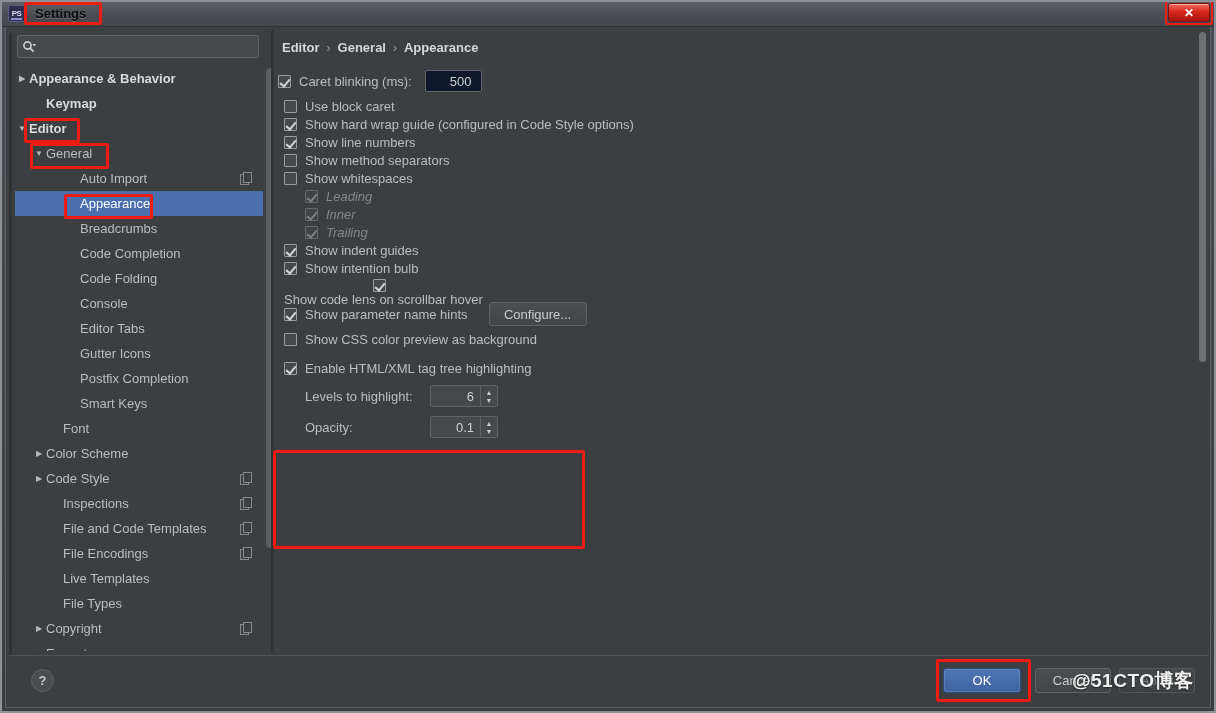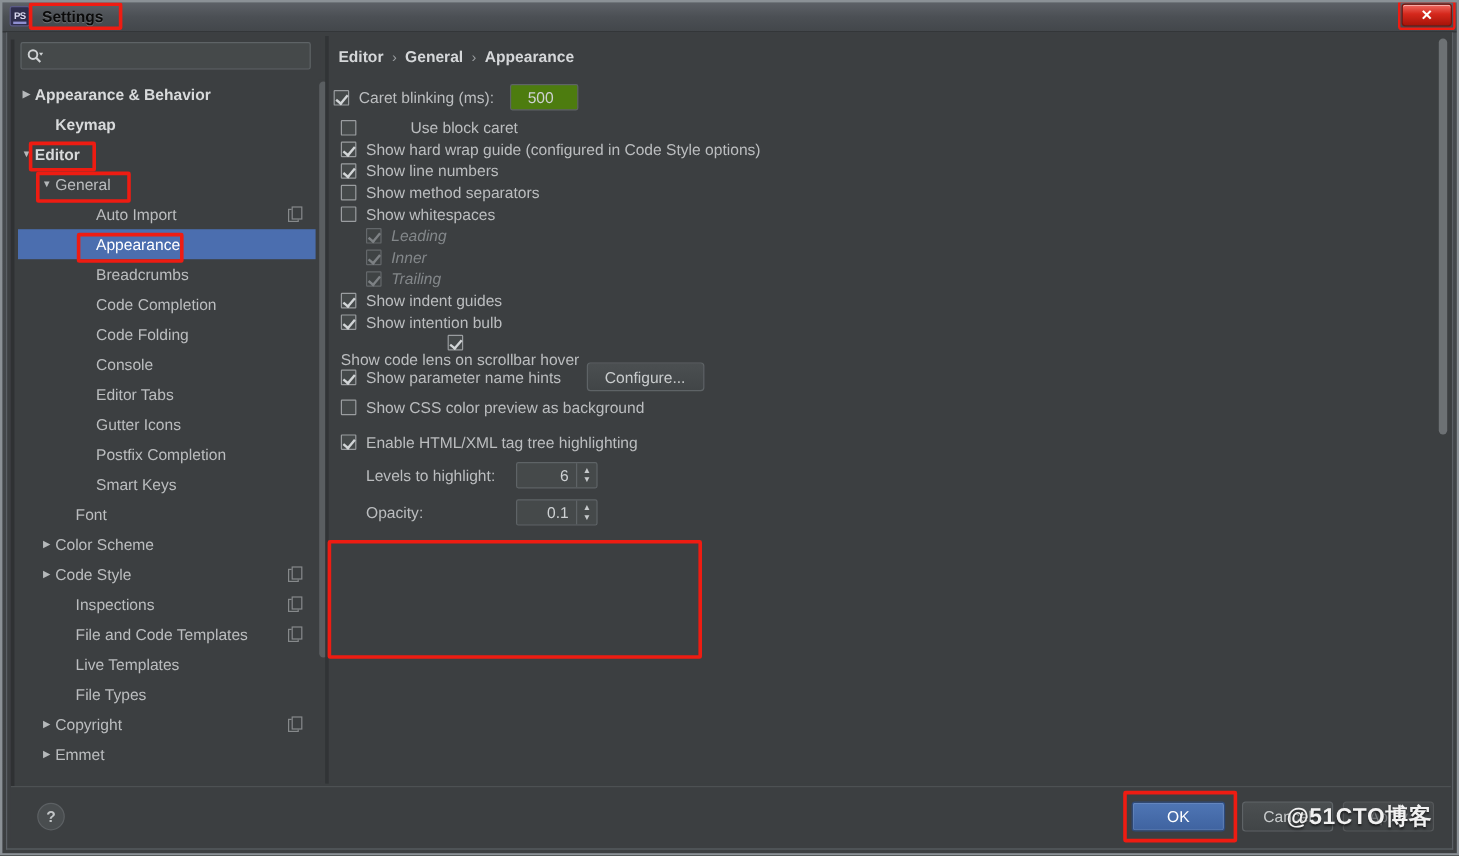--- a/index.html
+++ b/index.html
@@ -195,26 +195,26 @@
     border-width: 0 2px 2px 0;
     transform: rotate(40deg);
   }
   .cb.dim { border-color: #64686b; background: #3f4344; }
   .cb.dim.checked::after { border-color: #7d8184; }
   .olabel { font-size: 13px; color: #bbbdbf; white-space: nowrap; }
   .olabel.dim { color: #83878a; font-style: italic; }
 
   .textfield {
     width: 57px; height: 22px;
-    background: #4d7c0f;
+    background: #0f172a;
     border: 1px solid #5e6366;
     border-radius: 2px;
     color: #ced1d3; font-size: 13px;
     display: flex; align-items: center;
-    padding-left: 14px;
+    padding-left: 24px;
   }
   .spinner {
     width: 68px; height: 22px;
     background: #45494a;
     border: 1px solid #5e6366;
     border-radius: 2px;
     display: flex; align-items: center;
     position: relative;
   }
   .spinner .val {
@@ -447,20 +447,26 @@
           </div>
           <div class="tree-row">
             <div style="width: 34px; min-width: 34px;"></div>
             <div class="tw"></div>
             <span>File and Code Templates</span>
             <span class="copy-icon"></span>
           </div>
           <div class="tree-row">
             <div style="width: 34px; min-width: 34px;"></div>
             <div class="tw"></div>
+            <span>File Encodings</span>
+            <span class="copy-icon"></span>
+          </div>
+          <div class="tree-row">
+            <div style="width: 34px; min-width: 34px;"></div>
+            <div class="tw"></div>
             <span>Live Templates</span>
           </div>
           <div class="tree-row">
             <div style="width: 34px; min-width: 34px;"></div>
             <div class="tw"></div>
             <span>File Types</span>
           </div>
           <div class="tree-row">
             <div style="width: 17px; min-width: 17px;"></div>
             <div class="tw">▶</div>
@@ -490,21 +496,21 @@
         <span class="bc-sep">›</span>
         <span>Appearance</span>
       </div>
 
       <div class="opt" style="left:4px; top:40px;">
         <div class="cb checked"></div>
         <div class="olabel">Caret blinking (ms):</div>
         <div class="textfield" style="margin-left:13px;">500</div>
       </div>
 
-      <div class="opt" style="left:10px; top:69px;gap:37px;">
+      <div class="opt" style="left:10px; top:69px;">
         <div class="cb"></div>
         <div class="olabel">Use block caret</div>
       </div>
 
       <div class="opt" style="left:10px; top:87px;">
         <div class="cb checked"></div>
         <div class="olabel">Show hard wrap guide (configured in Code Style options)</div>
       </div>
 
       <div class="opt" style="left:10px; top:105px;">

